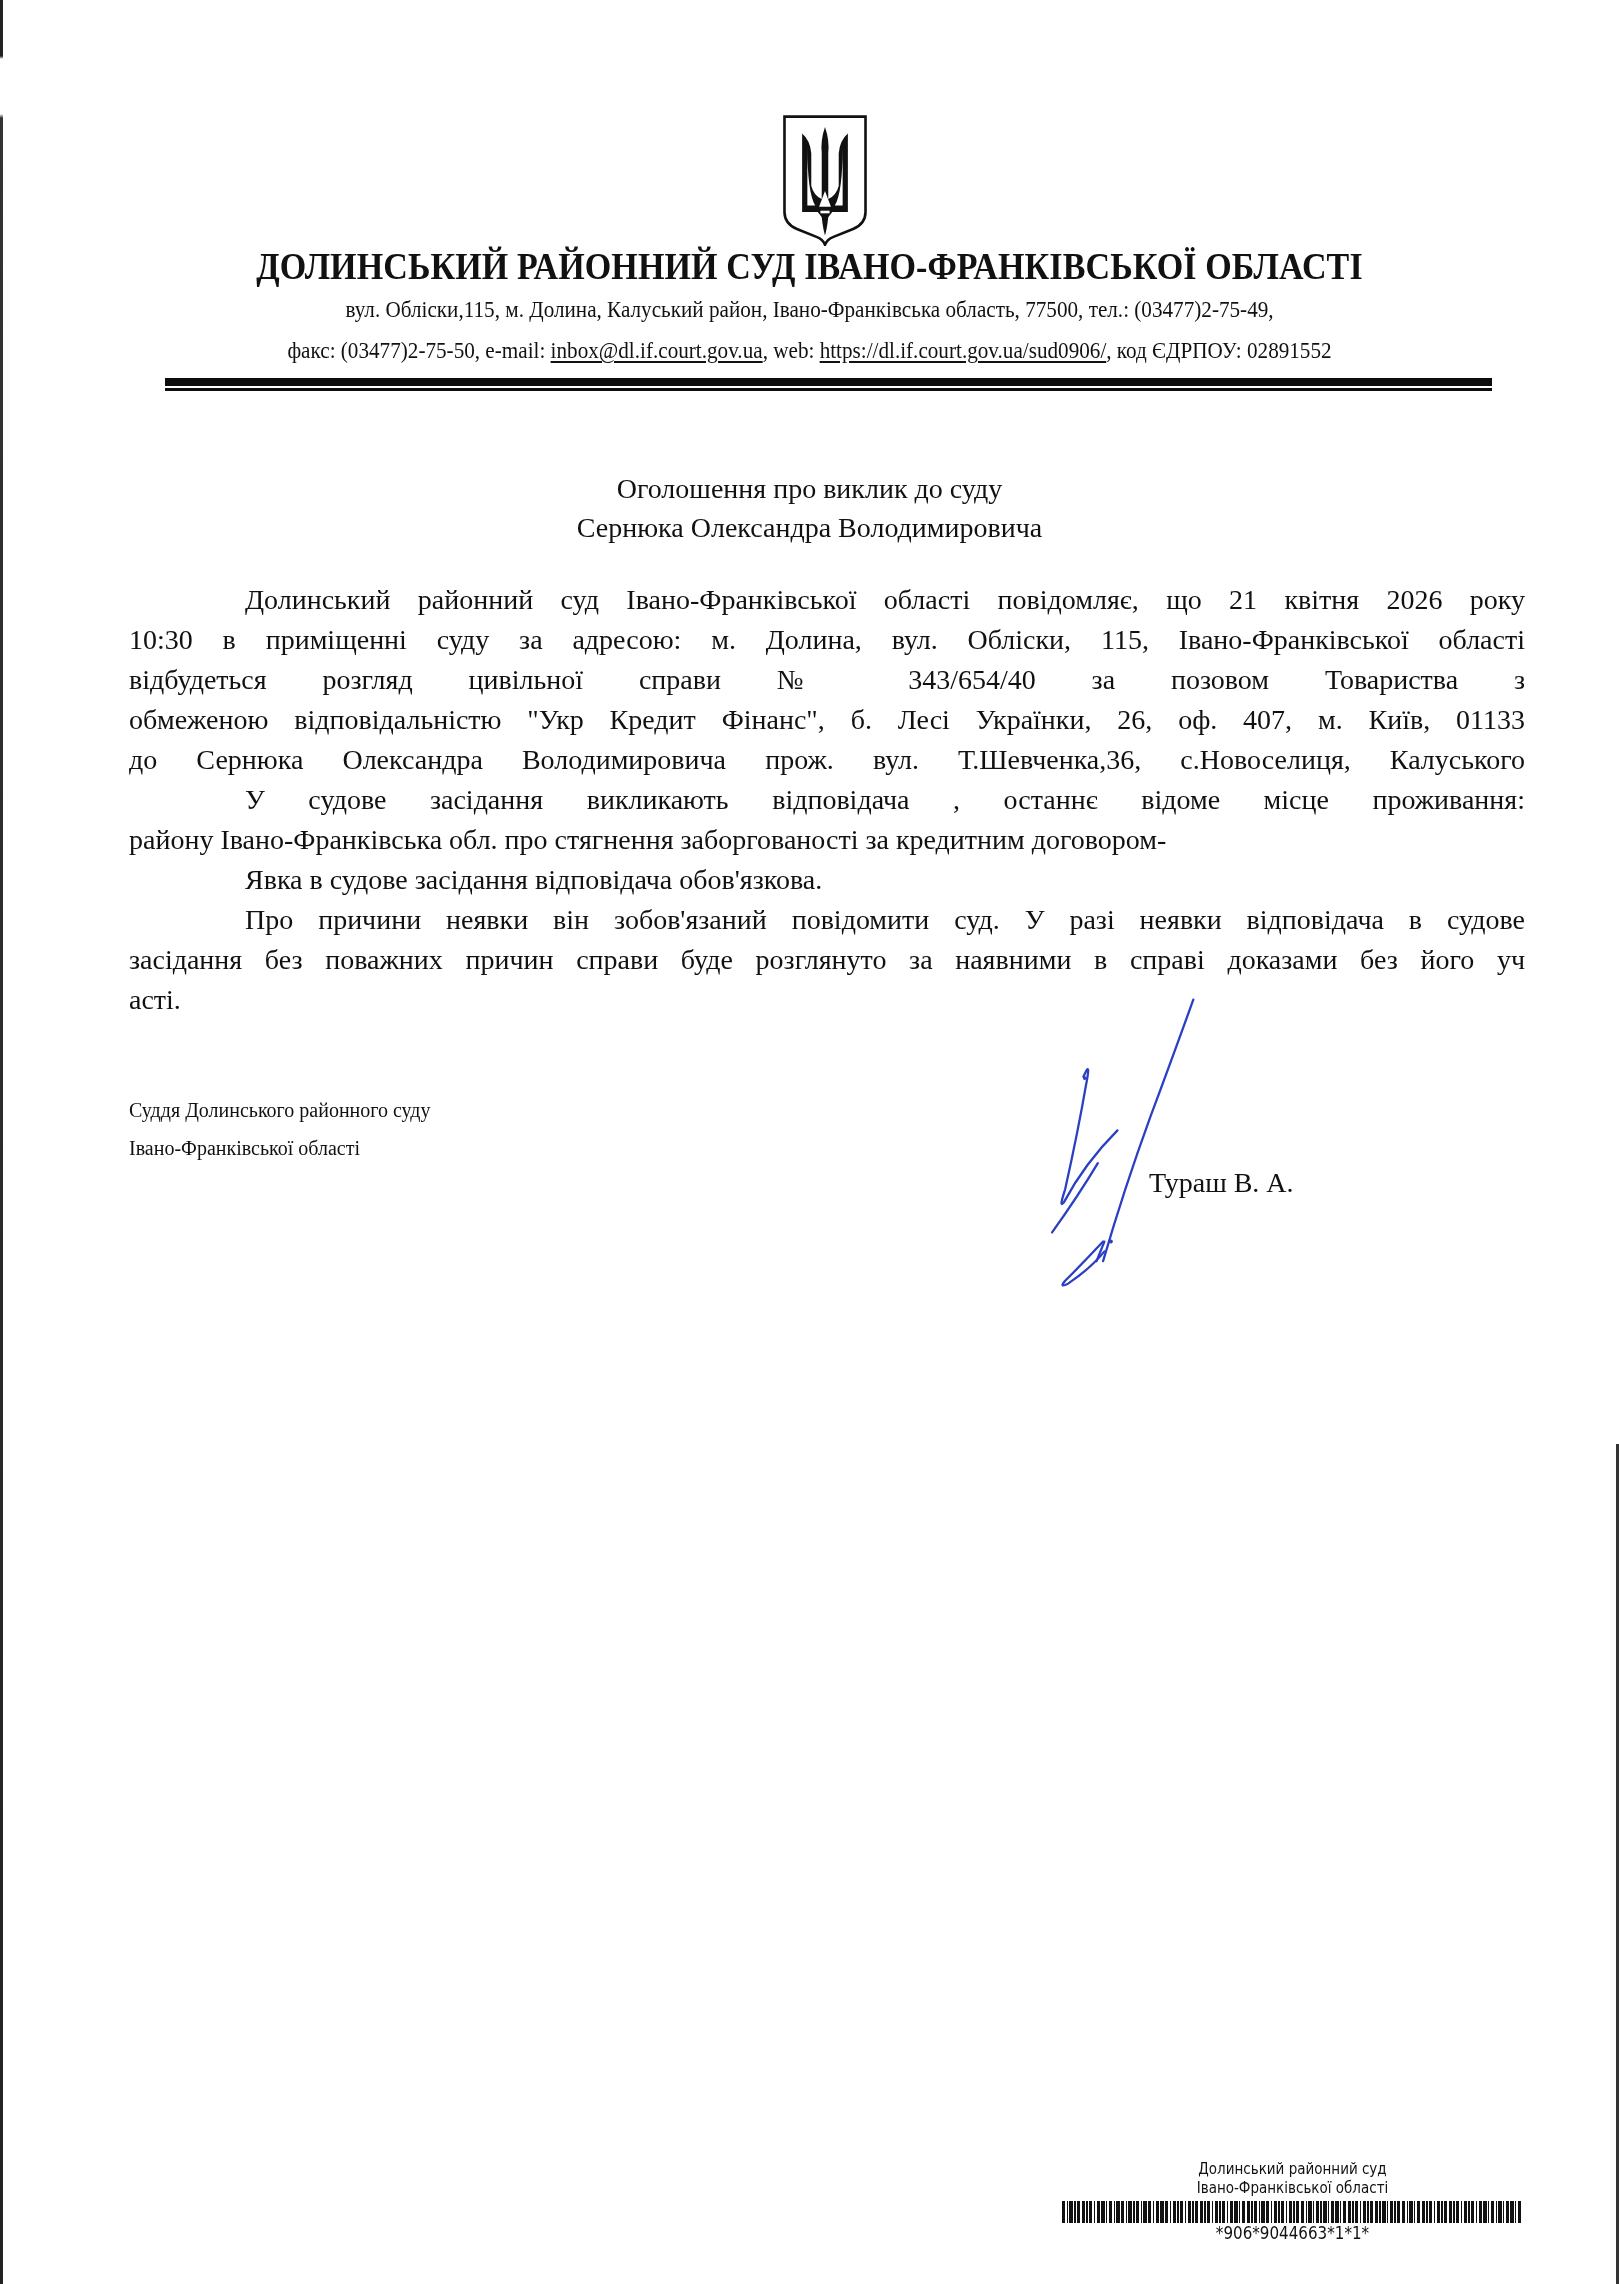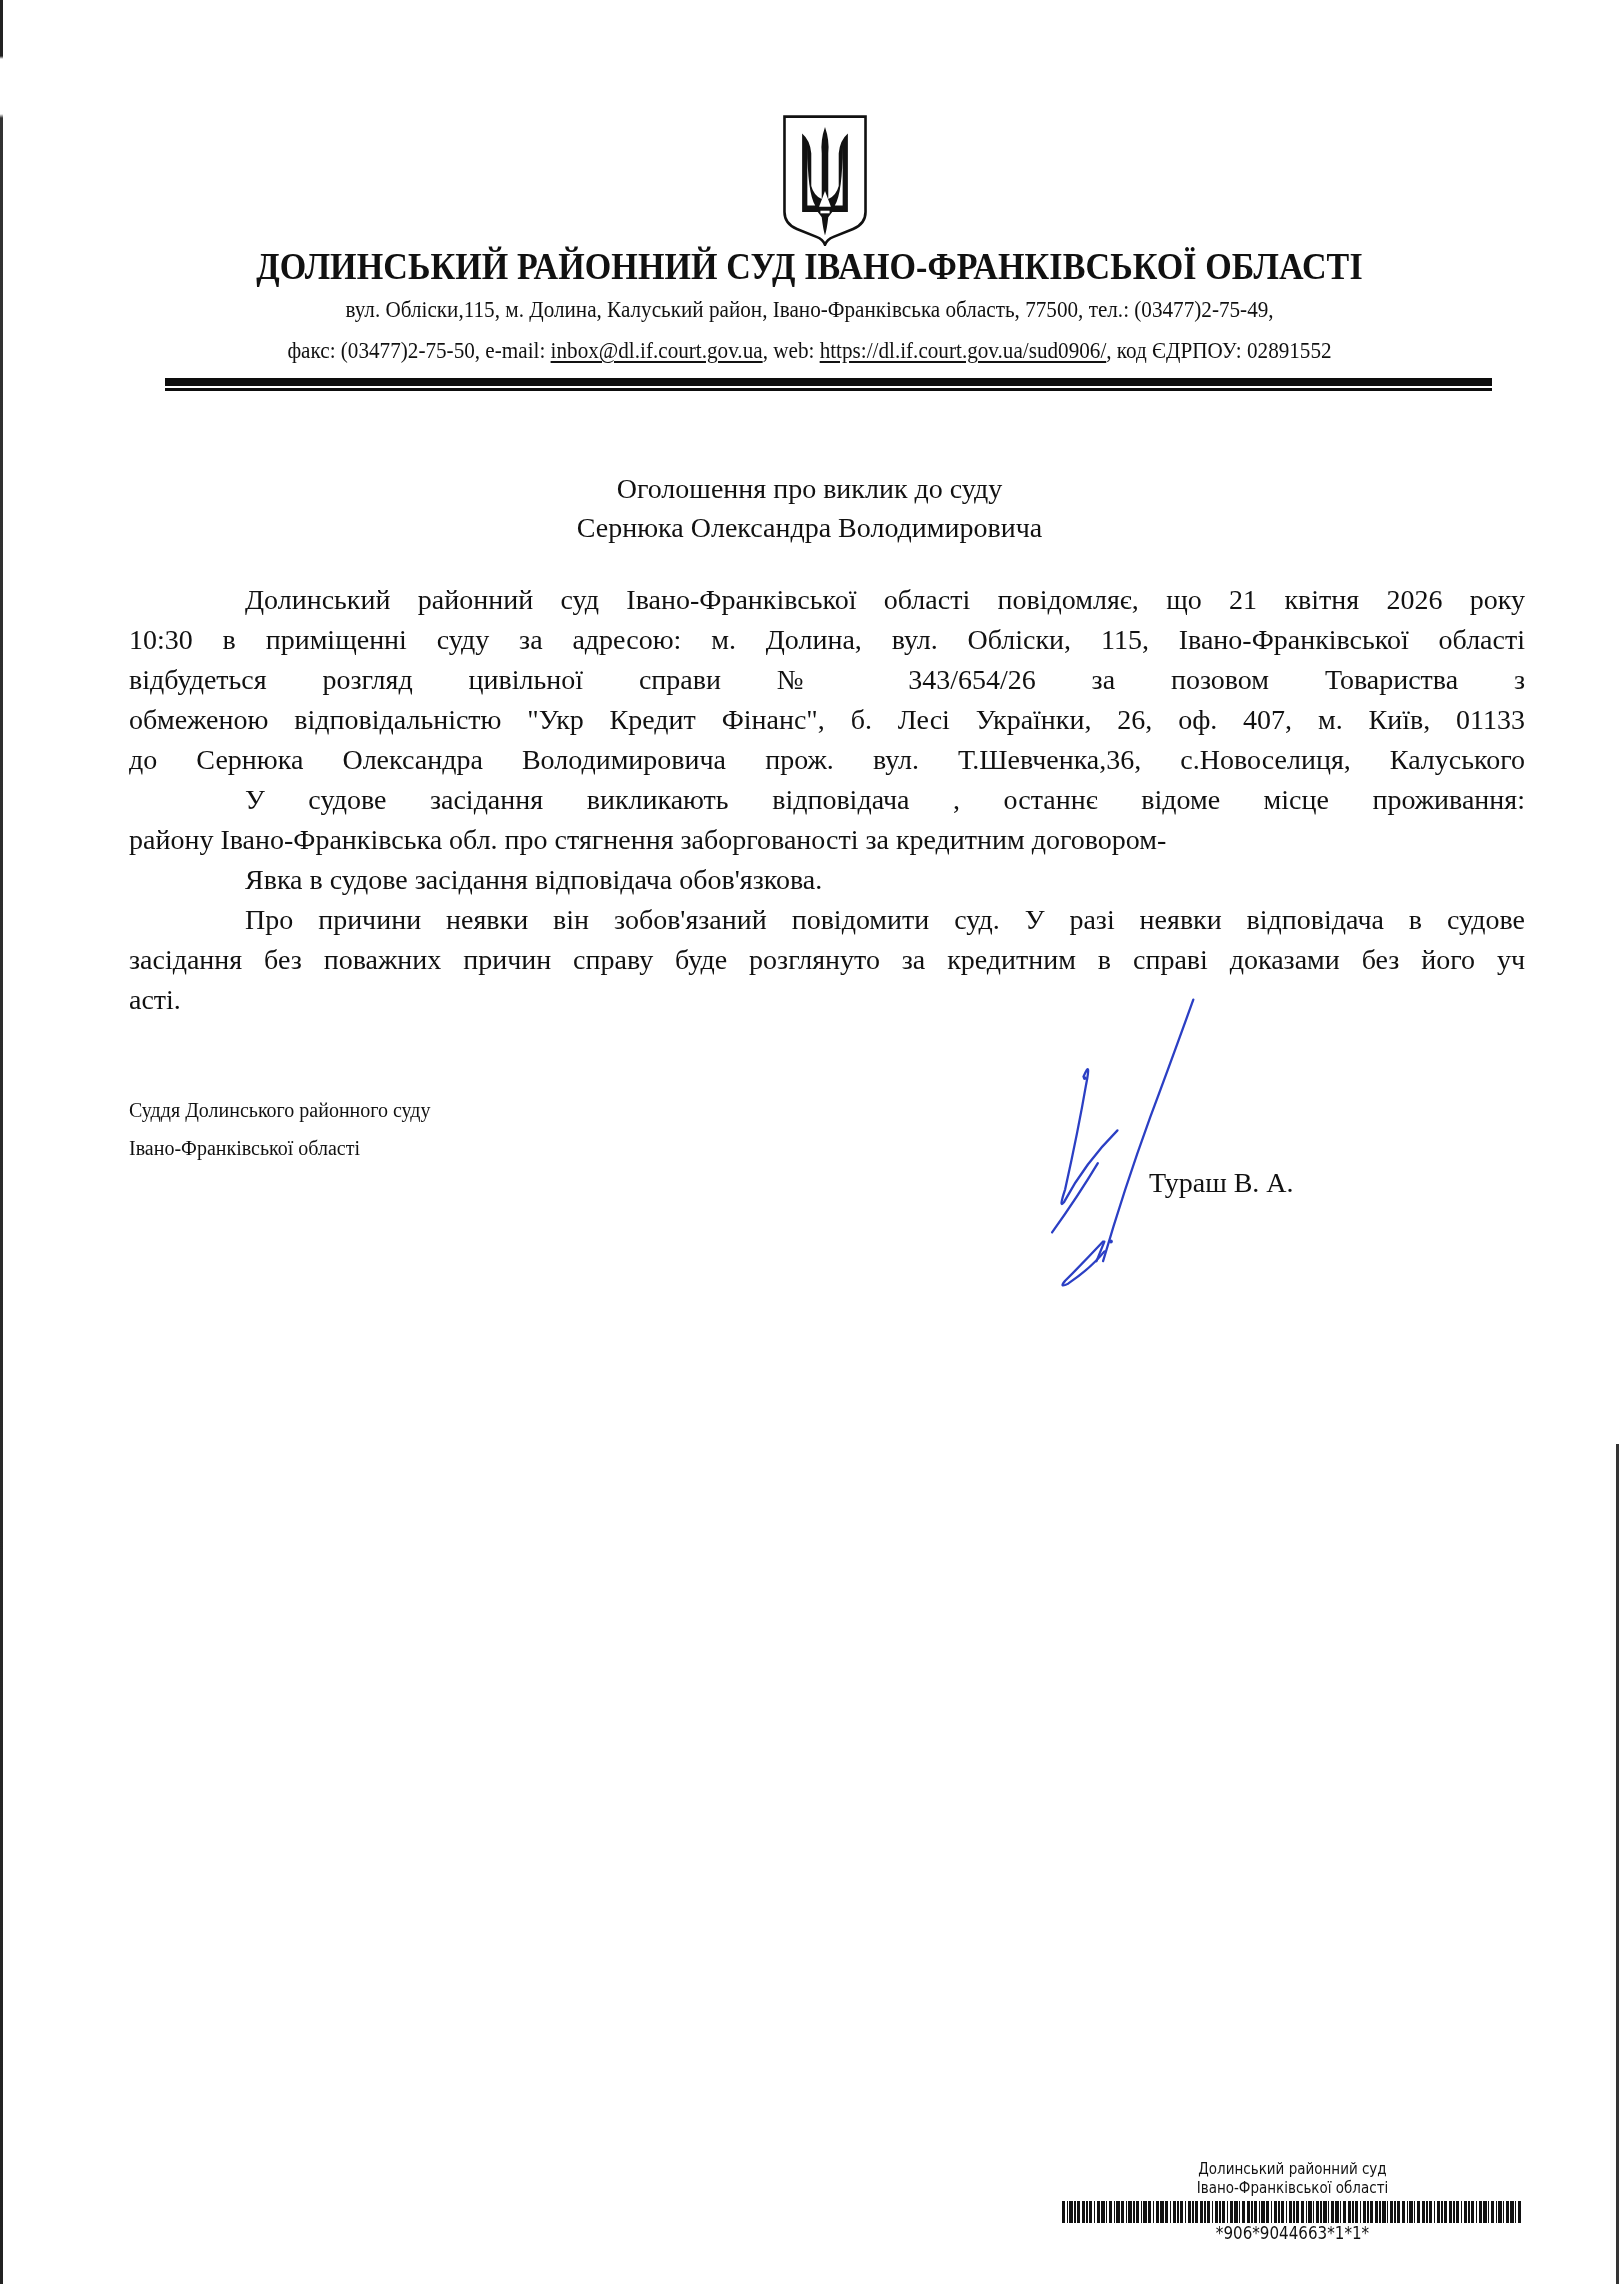--- a/index.html
+++ b/index.html
@@ -80,28 +80,28 @@
 
 <div class="rule-thick"></div>
 <div class="rule-thin"></div>
 
 <div class="title t1">Оголошення про виклик до суду</div>
 <div class="title t2">Сернюка Олександра Володимировича</div>
 
 <div class="body">
   <span class="line ind">Долинський районний суд Івано-Франківської області повідомляє, що 21 квітня 2026 року</span>
   <span class="line">10:30 в приміщенні суду за адресою: м. Долина, вул. Обліски, 115, Івано-Франківської області</span>
-  <span class="line">відбудеться розгляд цивільної справи № 343/654/26 за позовом Товариства з</span>
+  <span class="line">відбудеться розгляд цивільної справи № 343/654/40 за позовом Товариства з</span>
   <span class="line">обмеженою відповідальністю "Укр Кредит Фінанс",  б. Лесі Українки, 26, оф. 407,  м. Київ, 01133</span>
   <span class="line">до Сернюка   Олександра Володимировича   прож. вул. Т.Шевченка,36, с.Новоселиця, Калуського</span>
   <span class="line ind">У судове засідання викликають відповідача , останнє відоме місце проживання:</span>
   <span class="line last">району  Івано-Франківська обл.   про стягнення заборгованості за кредитним договором-</span>
   <span class="line ind last">Явка в судове засідання відповідача  обов'язкова.</span>
   <span class="line ind">Про причини неявки він зобов'язаний повідомити суд. У разі неявки відповідача в судове</span>
-  <span class="line">засідання без поважних причин справу буде розглянуто за кредитним в справі доказами без його уч</span>
+  <span class="line">засідання без поважних причин справи буде розглянуто за наявними в справі доказами без його уч</span>
   <span class="line last">асті.</span>
 </div>
 
 <div class="judge-title">
   <div>Суддя Долинського районного суду</div>
   <div>Івано-Франківської області</div>
 </div>
 
 <svg class="signature" viewBox="0 0 260 460">
   <g fill="none" stroke="#2b3fc4" stroke-width="3.5" stroke-linecap="round" stroke-linejoin="round">

